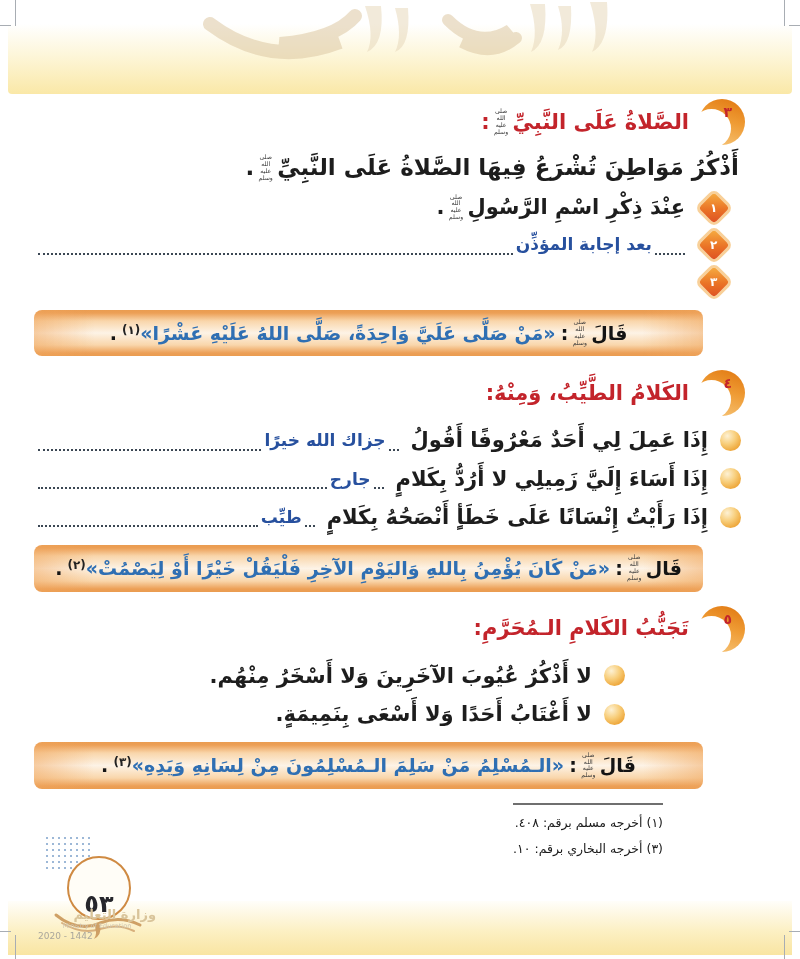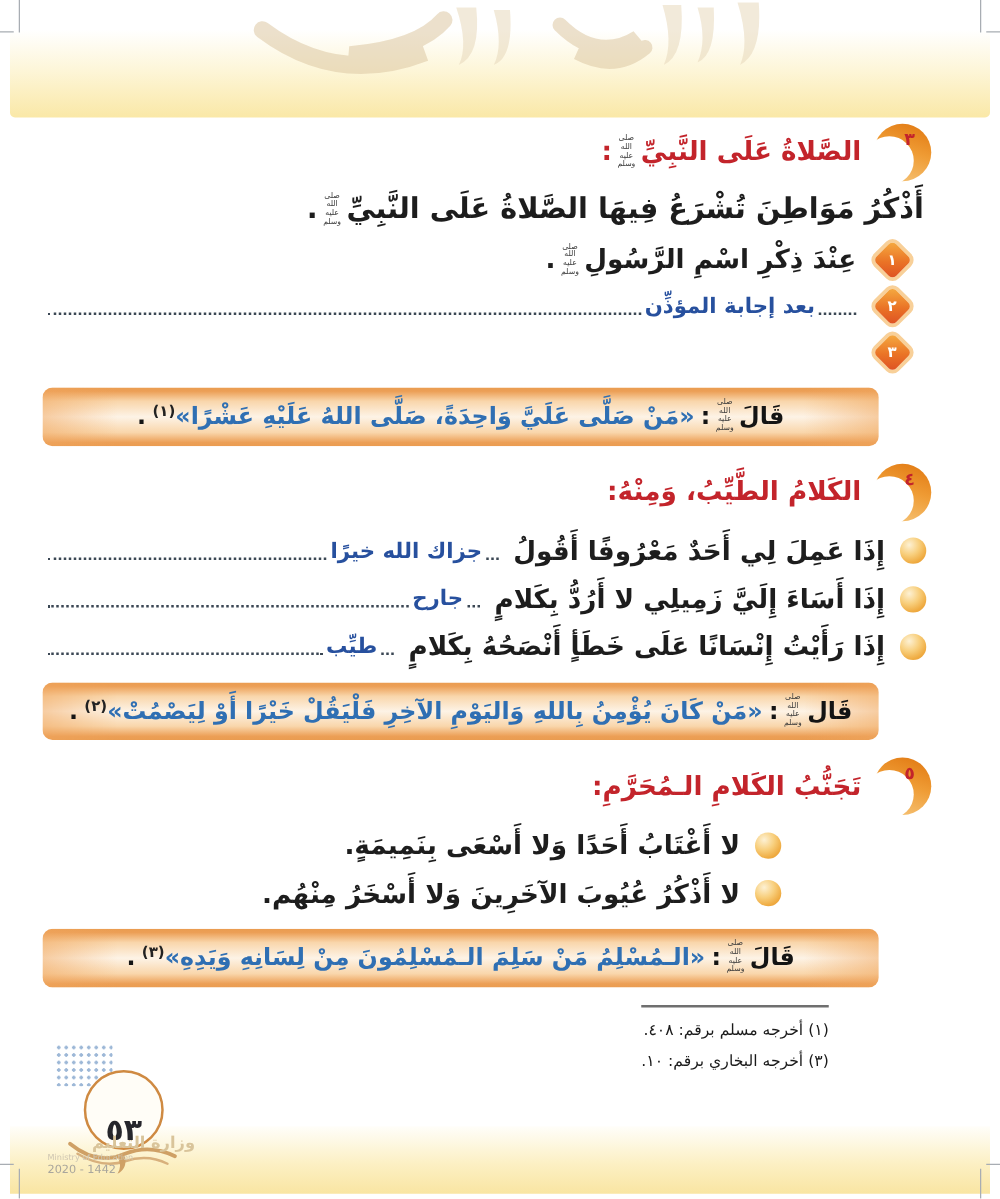--- a/index.html
+++ b/index.html
@@ -37,21 +37,21 @@
   
   .num-item{display:flex;align-items:center;gap:14px;margin:9px 16px 9px 0;}
   .diamond{width:22px;height:22px;flex:0 0 22px;transform:rotate(45deg);border-radius:4px;
      background:linear-gradient(135deg,#f6ae42 0%,#ea7326 55%,#dd4f23 100%);
      box-shadow:0 0 0 3px rgba(248,205,147,.95);
      display:flex;align-items:center;justify-content:center;margin:3px 4px;}
   .diamond span{transform:rotate(-45deg);color:#fff;font-size:12px;font-weight:bold;}
   .itext{font-size:21px;font-weight:600;line-height:1.35;white-space:nowrap;}
 
   
-  .blank{display:flex;flex:1 1 auto;min-width:0;}
+  .blank{display:flex;align-items:flex-end;flex:1 1 auto;min-width:0;}
   .dots{border-bottom:2.4px dotted #3b4754;height:15px;}
   .dots-lead{flex:0 0 30px;}
   .dots-gap{flex:0 0 10px;}
   .dots-tail{flex:1 1 auto;}
   .answer{color:#27509e;font-weight:bold;font-size:17px;white-space:nowrap;padding:0 3px;
           line-height:1.2;}
 
   
   .quote{margin:14px 42px 14px -4px;padding:9px 18px;border-radius:8px;text-align:center;
      background:
@@ -83,21 +83,21 @@
      border:2px solid #cf8a42;background:#fffdf7;display:flex;align-items:flex-end;
      justify-content:center;z-index:3;}
   .badge .pnum{font-size:24px;font-weight:bold;color:#26262c;}
   .badge-dots{position:absolute;left:44px;bottom:90px;width:46px;height:34px;z-index:2;
      background-image:radial-gradient(#8cabd0 1.2px,transparent 1.5px);
      background-size:6px 6px;opacity:.85;}
   .flourish{position:absolute;left:52px;bottom:18px;width:92px;height:40px;z-index:2;}
   .ministry{position:absolute;left:38px;bottom:18px;width:118px;text-align:right;
      direction:rtl;z-index:3;}
   .ministry .m-ar{color:#d9c49a;font-weight:bold;font-size:13px;line-height:1.1;}
-  .ministry .m-en{color:#cfc6b2;font-size:6.5px;direction:ltr;text-align:left;}
+  .ministry .m-en{color:#cfc6b2;font-size:6.5px;direction:ltr;text-align:center;}
   .ministry .m-yr{color:#a9a69c;font-size:9px;direction:ltr;text-align:left;margin-top:1px;}
 </style>
 </head>
 <body>
 
 <div id="page">
 
   <div class="crop" style="left:15px;top:0;width:1px;height:26px;"></div>
   <div class="crop" style="left:0;top:25px;width:11px;height:1px;"></div>
   <div class="crop" style="right:15px;top:0;width:1px;height:26px;"></div>
@@ -210,26 +210,26 @@
 
     <div class="sec-head">
       <div class="crescent">
         <span class="num">٥</span>
       </div>
       <div class="sec-title">تَجَنُّبُ الكَلامِ الـمُحَرَّمِ:</div>
     </div>
 
     <div class="bullet" style="margin-right:120px;">
       <div class="sphere"></div>
+      <span class="itext">لا أَذْكُرُ عُيُوبَ الآخَرِينَ وَلا أَسْخَرُ مِنْهُم.</span>
+    </div>
+
+    <div class="bullet" style="margin-right:120px;">
+      <div class="sphere"></div>
       <span class="itext">لا أَغْتَابُ أَحَدًا وَلا أَسْعَى بِنَمِيمَةٍ.</span>
-    </div>
-
-    <div class="bullet" style="margin-right:120px;">
-      <div class="sphere"></div>
-      <span class="itext">لا أَذْكُرُ عُيُوبَ الآخَرِينَ وَلا أَسْخَرُ مِنْهُم.</span>
     </div>
 
     <div class="quote">
       <span class="q-said">قَالَ</span><span class="saw">صلى الله عليه وسلم</span><span class="q-said">:</span>
       <span class="q-body">«الـمُسْلِمُ مَنْ سَلِمَ الـمُسْلِمُونَ مِنْ لِسَانِهِ وَيَدِهِ»</span><sup class="q-ref">(٣)</sup>
       <span class="q-end">.</span>
     </div>
 
     <div class="footnotes">
       <div class="fn-sep"></div>

